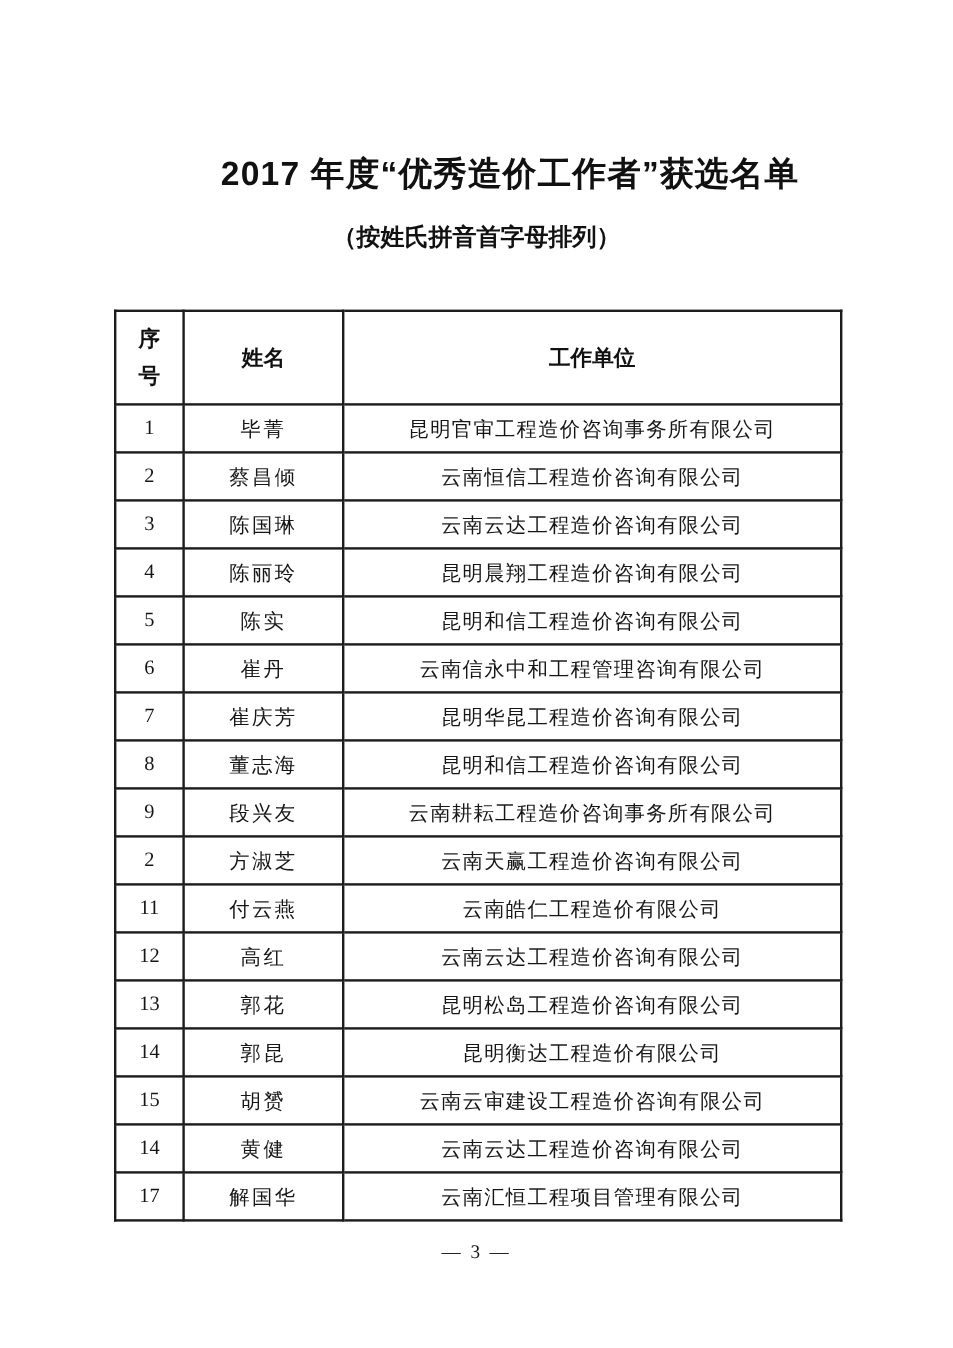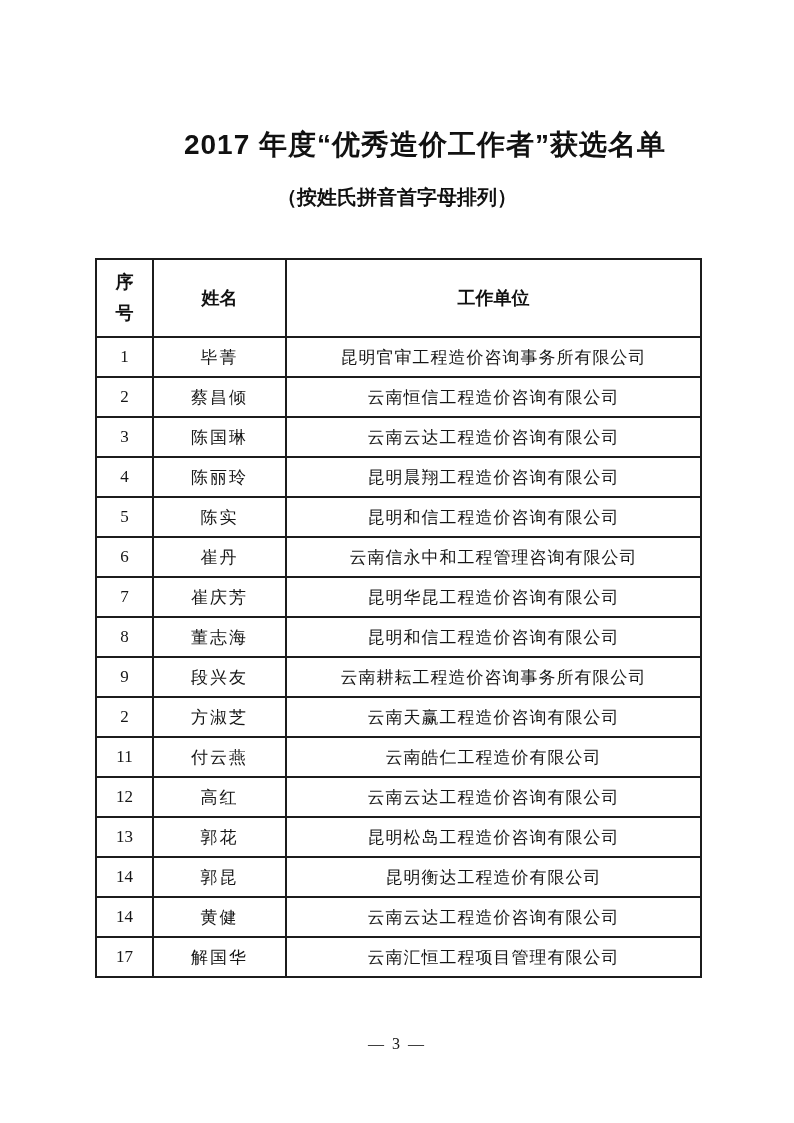--- a/index.html
+++ b/index.html
@@ -190,20 +190,25 @@
         <td class="cell-no">13</td>
         <td class="cell-name">郭花</td>
         <td class="cell-unit">昆明松岛工程造价咨询有限公司</td>
       </tr>
       <tr>
         <td class="cell-no">14</td>
         <td class="cell-name">郭昆</td>
         <td class="cell-unit">昆明衡达工程造价有限公司</td>
       </tr>
       <tr>
+        <td class="cell-no">15</td>
+        <td class="cell-name">胡赟</td>
+        <td class="cell-unit">云南云审建设工程造价咨询有限公司</td>
+      </tr>
+      <tr>
         <td class="cell-no">14</td>
         <td class="cell-name">黄健</td>
         <td class="cell-unit">云南云达工程造价咨询有限公司</td>
       </tr>
       <tr>
         <td class="cell-no">17</td>
         <td class="cell-name">解国华</td>
         <td class="cell-unit">云南汇恒工程项目管理有限公司</td>
       </tr>
     </tbody>

